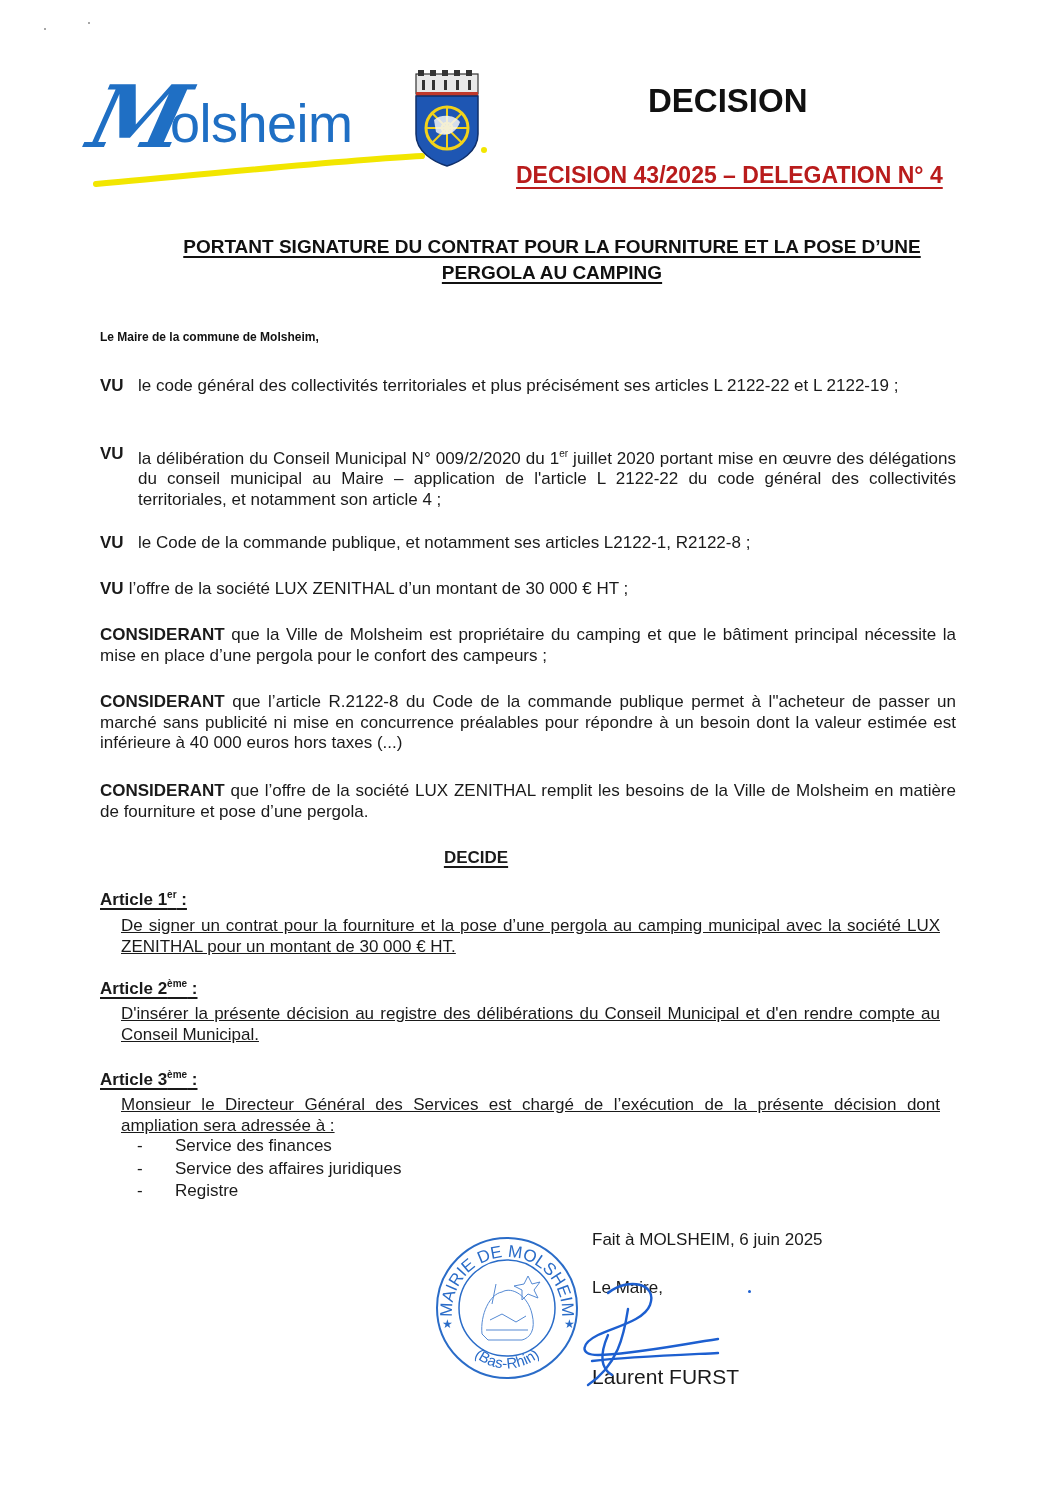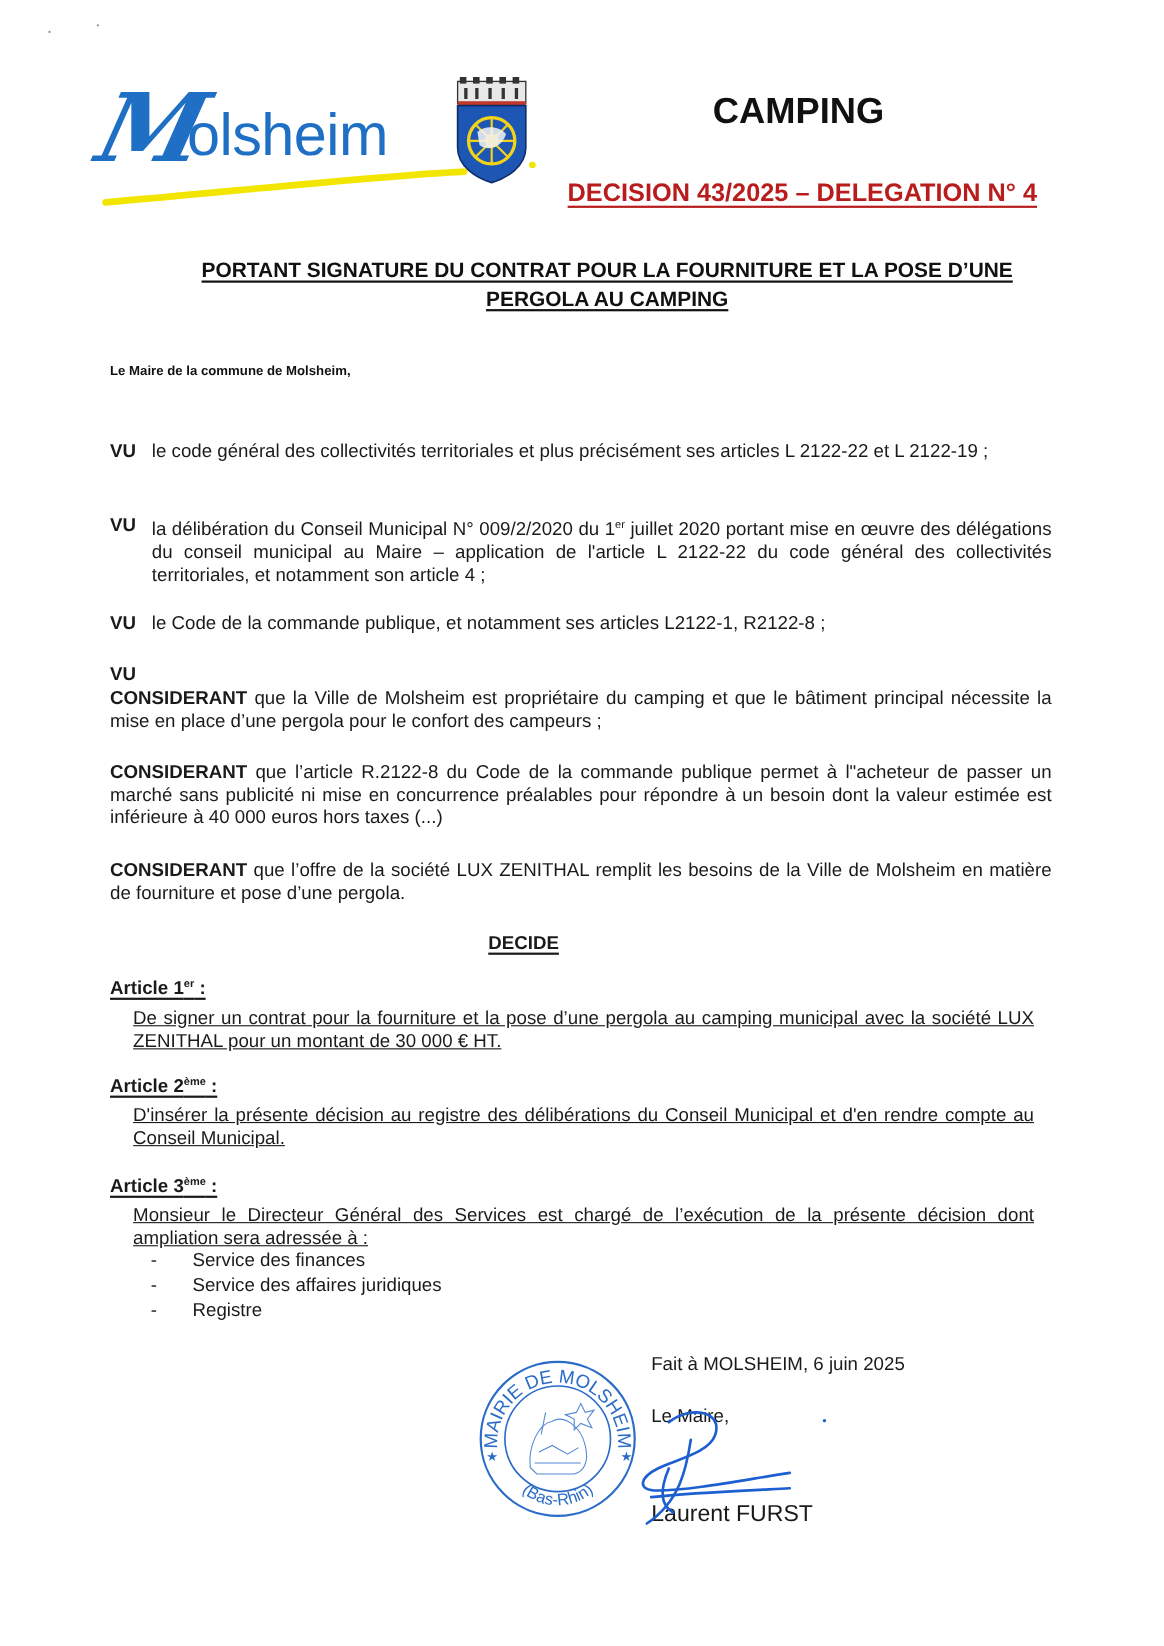--- a/index.html
+++ b/index.html
@@ -22,21 +22,21 @@
     .decision-number { left: 516px; top: 162px; font-size: 23px; font-weight: bold; color: #b91c1c;
       text-decoration: underline; text-decoration-thickness: 2px; text-underline-offset: 4px; }
 
     .subject { left: 100px; top: 234px; width: 860px; text-align: center; font-size: 19px; font-weight: bold;
       line-height: 26px; color: #111; }
     .subject span { text-decoration: underline; text-decoration-thickness: 2px; text-underline-offset: 3px; margin-left: 44px; }
 
     .intro { left: 100px; top: 330px; font-size: 12px; font-weight: bold; color: #111; }
 
     .para { position: absolute; left: 100px; width: 856px; font-size: 17px; line-height: 20.5px; color: #1a1a1a; }
-    .vu-row { display: flex; margin-top: 24px; }
+    .vu-row { display: flex; }
     .vu-key { font-weight: bold; width: 38px; flex: 0 0 38px; }
     .vu-key.tight { width: auto; flex: 0 0 auto; margin-right: 5px; }
     .vu-text { flex: 1; text-align: justify; }
     .just { text-align: justify; }
     .bold { font-weight: bold; }
 
     .decide { left: 0; width: 952px; top: 848px; text-align: center; font-size: 17px; font-weight: bold; }
     .decide span { text-decoration: underline; text-decoration-thickness: 2px; text-underline-offset: 3px; }
 
     .art-head { position: absolute; left: 100px; font-size: 17px; font-weight: bold;
@@ -88,21 +88,21 @@
     <g stroke="#f2d21a" stroke-width="2">
       <line x1="37" y1="39" x2="37" y2="81"></line>
         <line x1="16" y1="60" x2="58" y2="60"></line>
       <line x1="22" y1="45" x2="52" y2="75"></line>
         <line x1="52" y1="45" x2="22" y2="75"></line>
     </g>
     <path d="M24 52 C30 46, 44 46, 50 54 C46 66, 34 70, 26 64 Z" fill="#f4f4f4" opacity="0.85"></path>
   </svg>
 </div>
 
-<div class="abs decision-title">CAMPING</div>
+<div class="abs decision-title">DECISION</div>
 <div class="abs decision-number">DECISION 43/2025 – DELEGATION N° 4</div>
 
 <div class="abs subject">
   <span>PORTANT SIGNATURE DU CONTRAT POUR LA FOURNITURE ET LA POSE D’UNE</span><br>
   <span>PERGOLA AU CAMPING</span>
 </div>
 
 <div class="abs intro">Le Maire de la commune de Molsheim,</div>
 
 <div class="para" style="top:376px">
@@ -122,20 +122,21 @@
 <div class="para" style="top:533px">
   <div class="vu-row">
     <span class="vu-key">VU</span>
     <span class="vu-text">le Code de la commande publique, et notamment ses articles L2122-1, R2122-8 ;</span>
   </div>
 </div>
 
 <div class="para" style="top:579px">
   <div class="vu-row">
     <span class="vu-key tight">VU</span>
+    <span>l’offre de la société LUX ZENITHAL d’un montant de 30 000 € HT ;</span>
   </div>
 </div>
 
 <div class="para just" style="top:625px">
   <span class="bold">CONSIDERANT</span>
   <span>que la Ville de Molsheim est propriétaire du camping et que le bâtiment principal nécessite la mise en place d’une pergola pour le confort des campeurs ;</span>
 </div>
 
 <div class="para just" style="top:692px">
   <span class="bold">CONSIDERANT</span>

